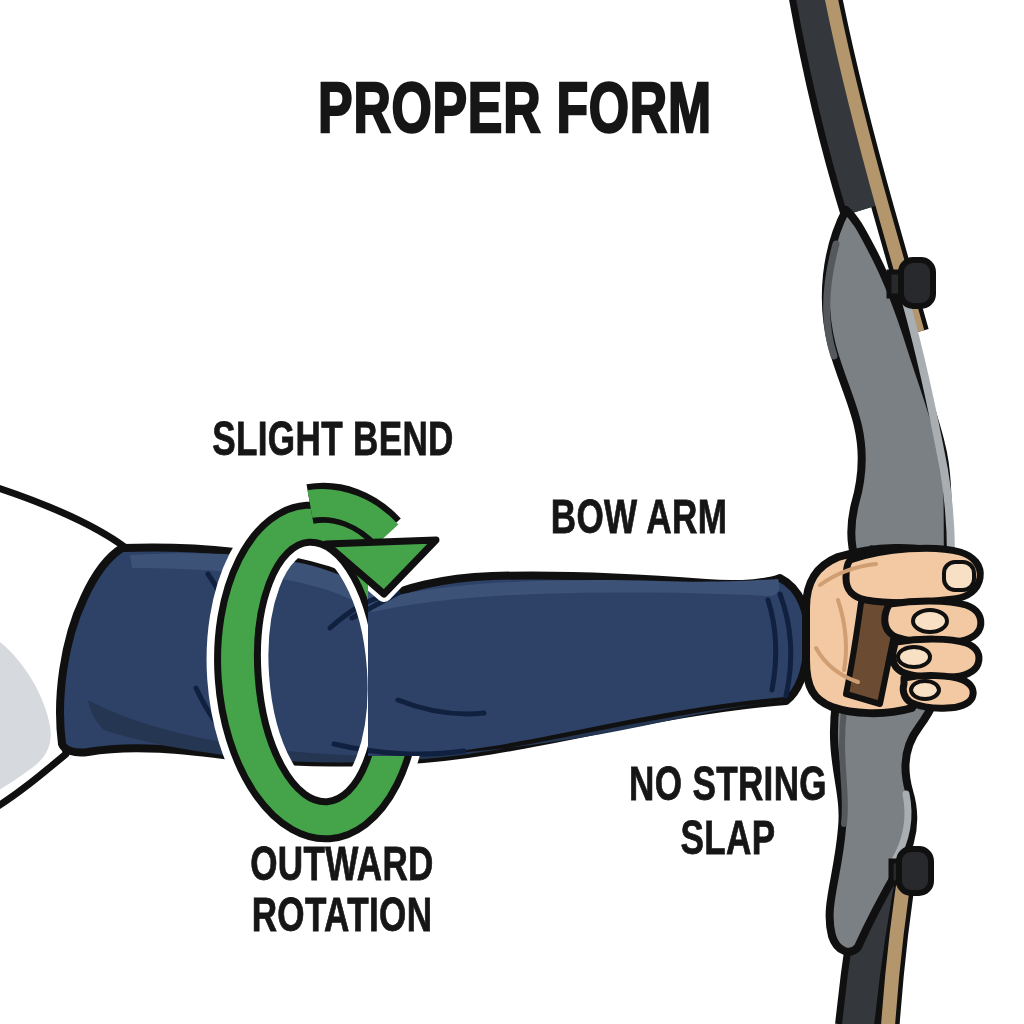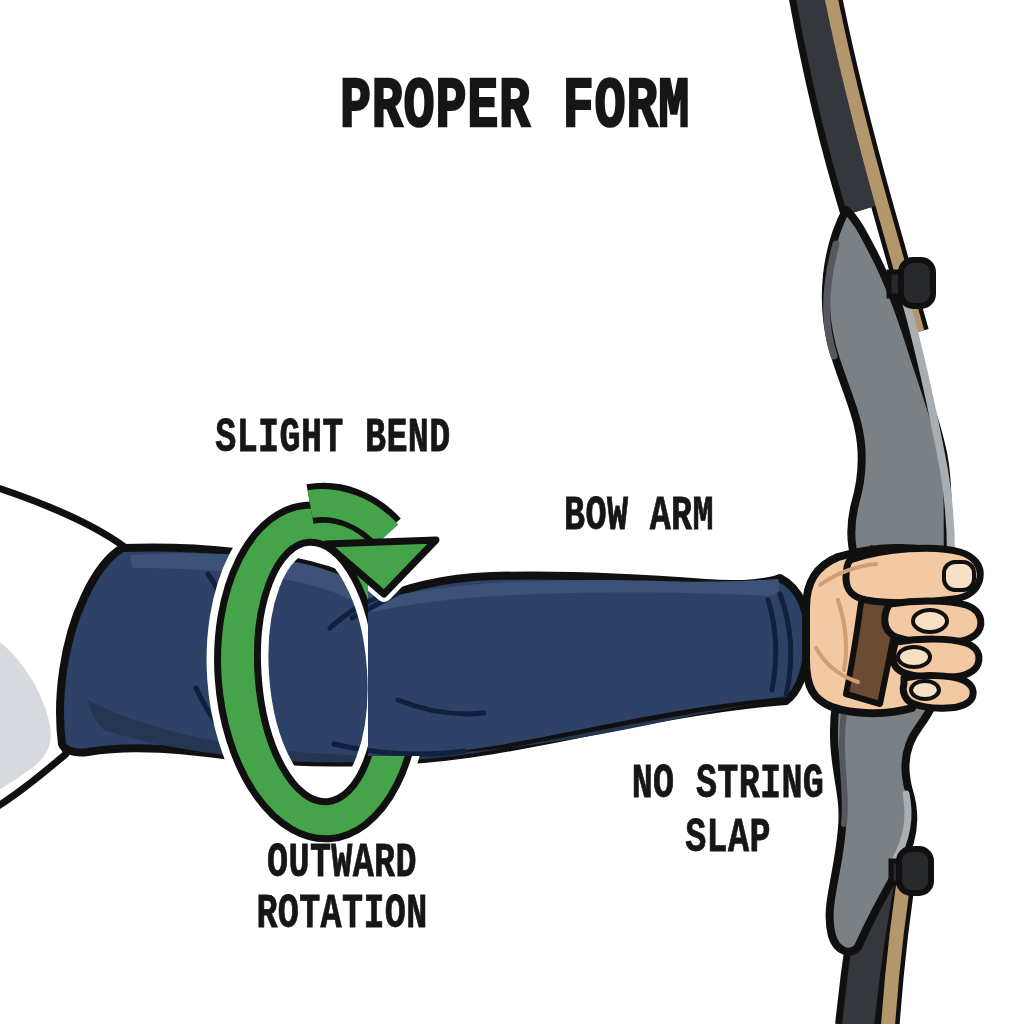--- a/index.html
+++ b/index.html
@@ -1,19 +1,19 @@
 <!DOCTYPE html>
 <html><head>
 <meta charset="utf-8">
 <style>
   html,body{margin:0;padding:0;background:#888;}
   .canvas{
     position:relative;width:1024px;height:1024px;margin:0 auto;
     background:var(--shirt-white,#fff);overflow:hidden;
-    font-family:Liberation Mono, monospace;
+    font-family:Liberation Sans, sans-serif;
   }
   .illus{position:absolute;left:0;top:0;width:1024px;height:1024px;}
   .label{
     position:absolute;font-weight:bold;color:var(--ink,#161616);
     text-align:center;transform-origin:50% 0;line-height:1.08;
     -webkit-text-stroke:0.8px var(--ink,#161616);
     letter-spacing:0.5px;white-space:nowrap;
   }
   .label span{display:block;}
   .title{

